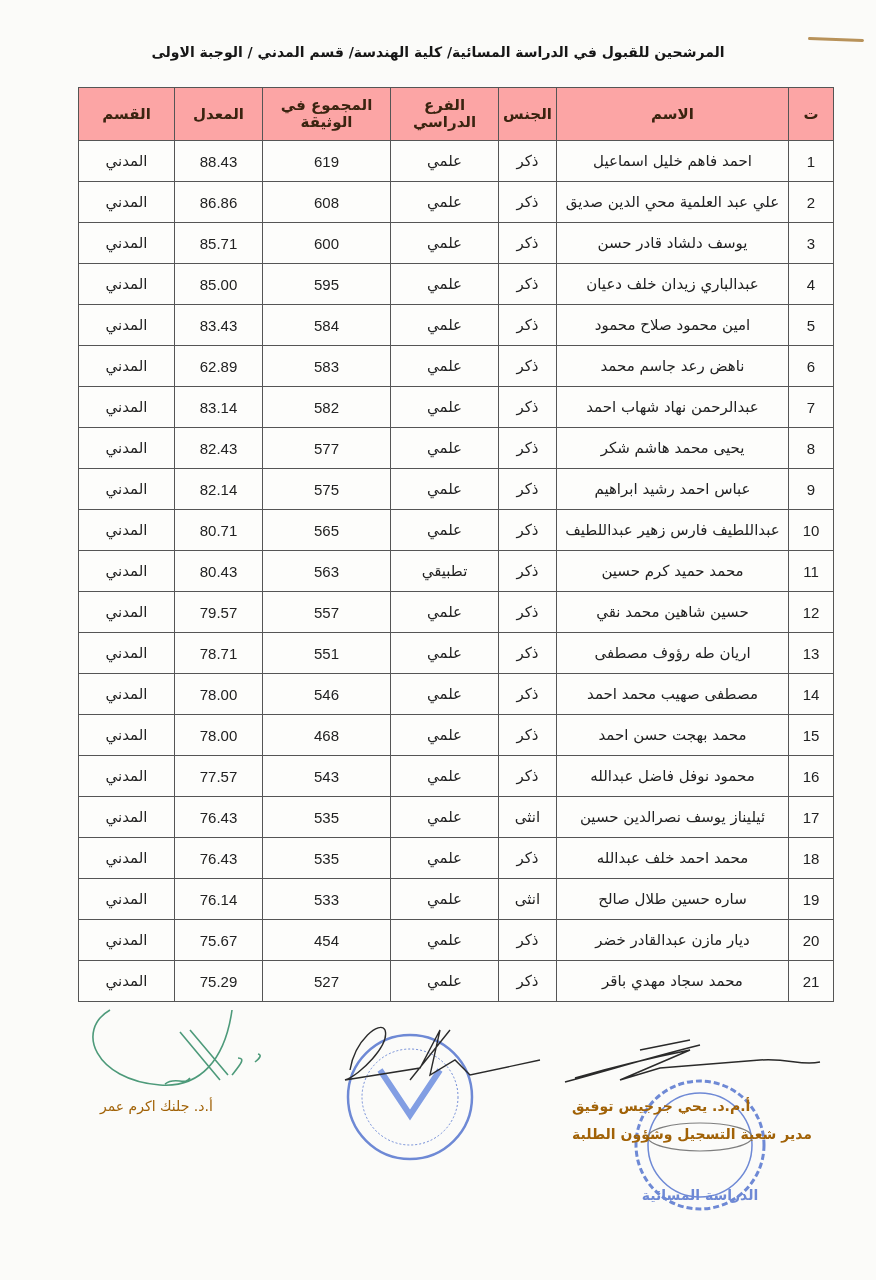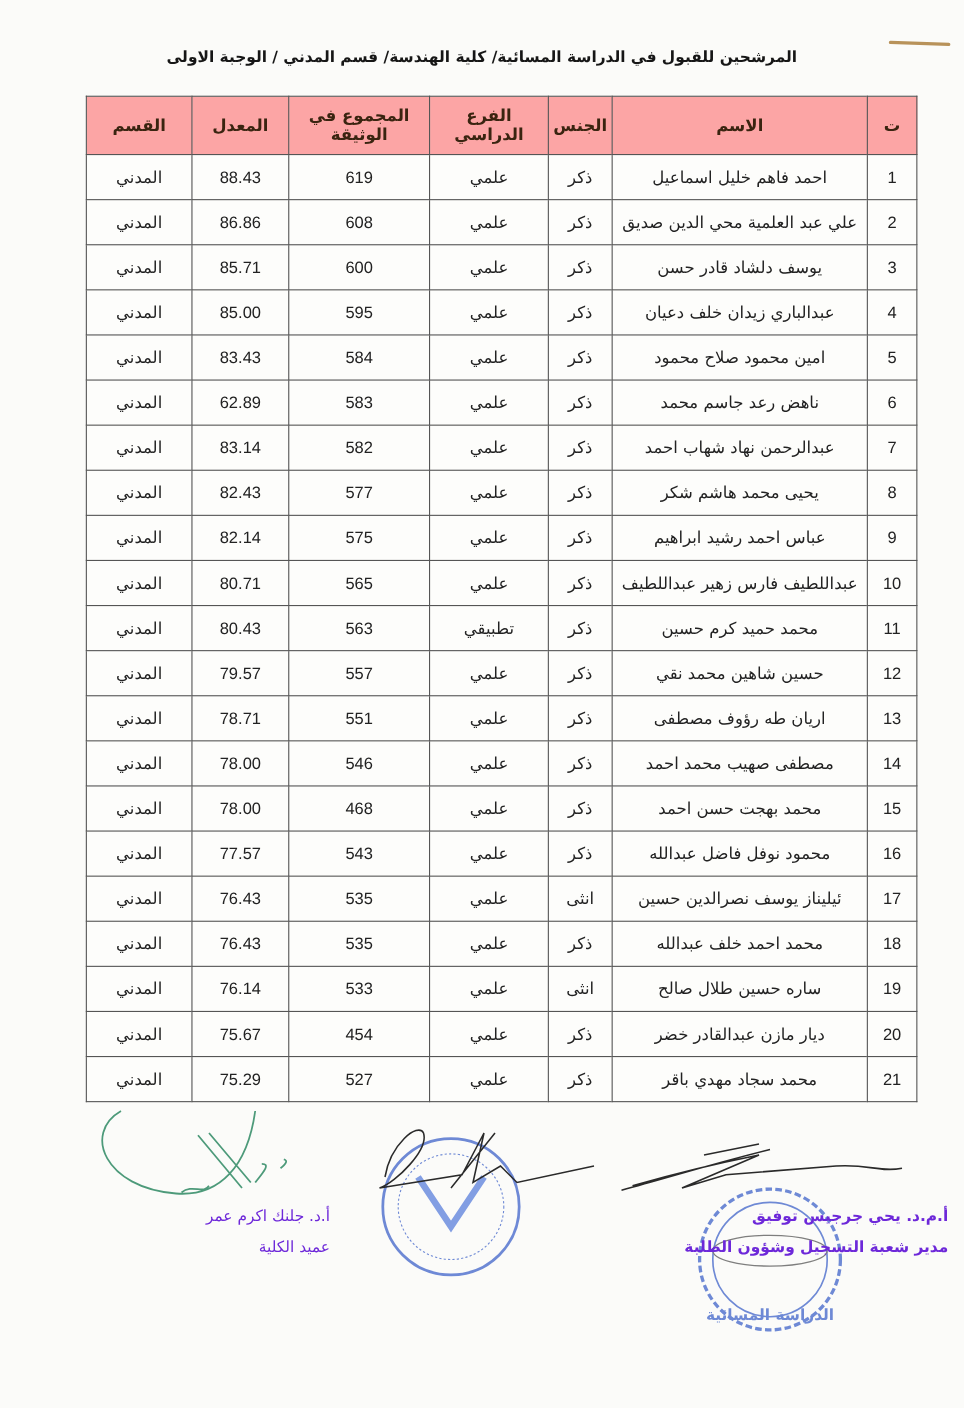--- a/index.html
+++ b/index.html
@@ -40,21 +40,21 @@
     td.num, td.idx { font-family: "Liberation Sans", sans-serif; font-size: 16px; }
     td.name { font-size: 14.5px; }
     .c-idx { width: 45px; }
     .c-name { width: 232px; }
     .c-gender { width: 58px; }
     .c-branch { width: 108px; }
     .c-total { width: 128px; }
     .c-avg { width: 88px; }
     .c-dept { width: 96px; }
 
-    .sig { position: absolute; direction: rtl; text-align: right; font-weight: bold; font-size: 14px; color: #6d28d9; }
+    .sig { position: absolute; direction: rtl; text-align: left; font-weight: bold; font-size: 14px; color: #a16207; }
     .sig .line { display: block; line-height: 28px; }
     .sig-right { left: 572px; top: 1092px; width: 290px; }
     .sig-mid { left: 312px; top: 1092px; width: 250px; }
     .sig-left { left: 100px; top: 1092px; width: 200px; }
     .sig-left .line { font-weight: normal; }
     svg.overlay { position: absolute; left: 0; top: 0; pointer-events: none; }
   </style>
 </head>
 <body>
 
@@ -299,14 +299,13 @@
 </svg>
 
 <div class="sig sig-right">
   <span class="line">أ.م.د. يحي جرجيس توفيق</span>
   <span class="line">مدير شعبة التسجيل وشؤون الطلبة</span>
 </div>
 <div class="sig sig-mid">
 </div>
 <div class="sig sig-left">
   <span class="line">أ.د. جلنك اكرم عمر</span>
-  <span class="line">عميد الكلية</span>
 </div>
 
 </body></html>

